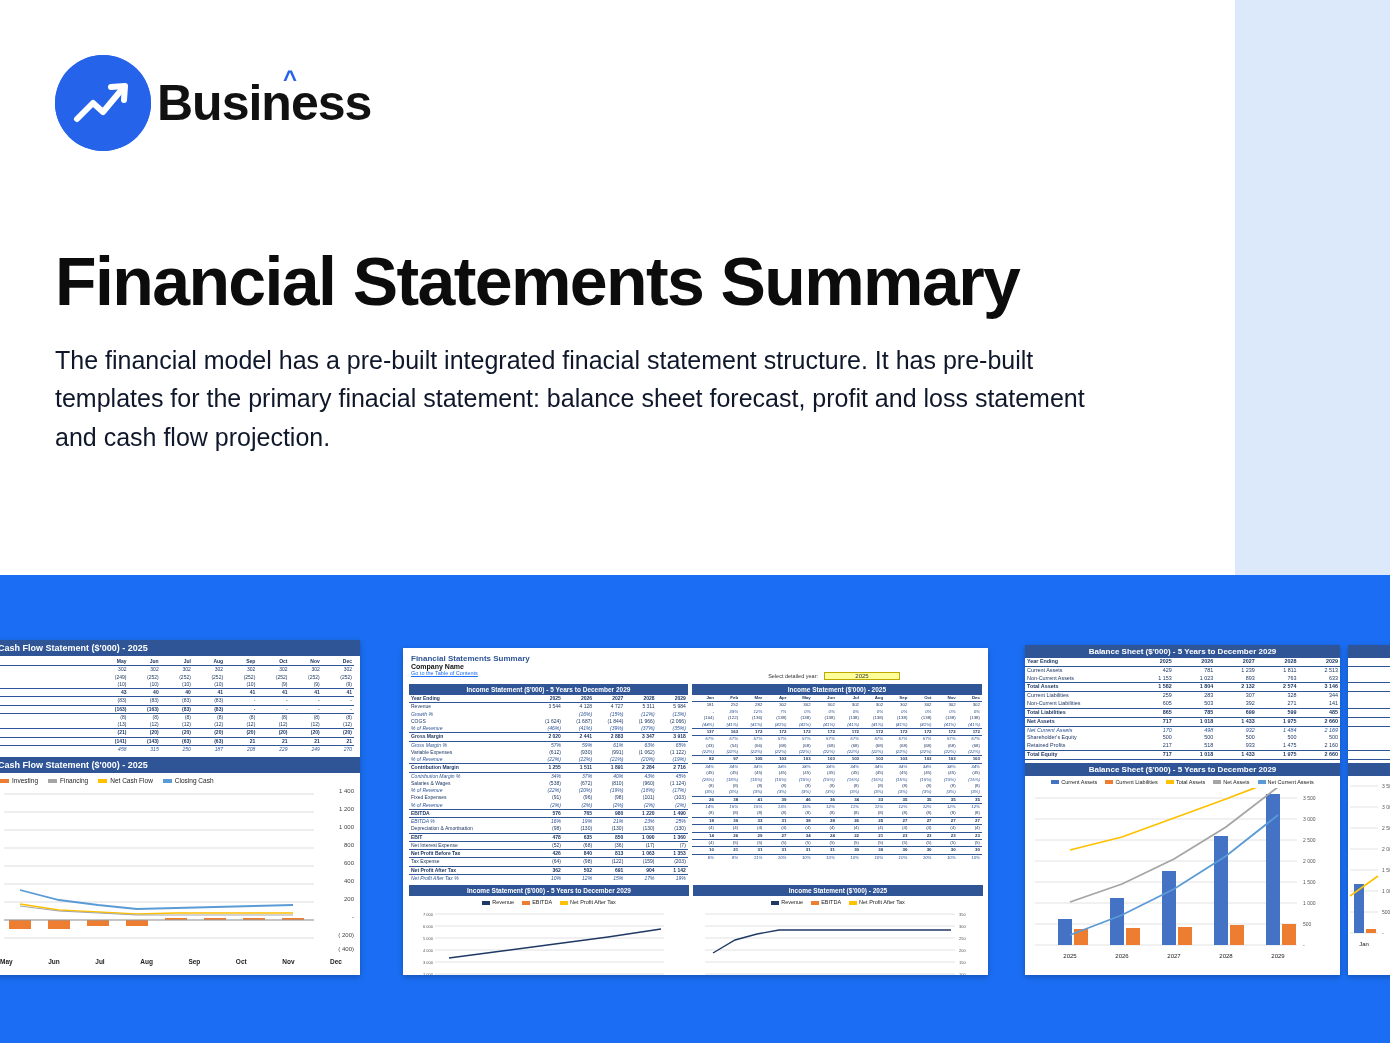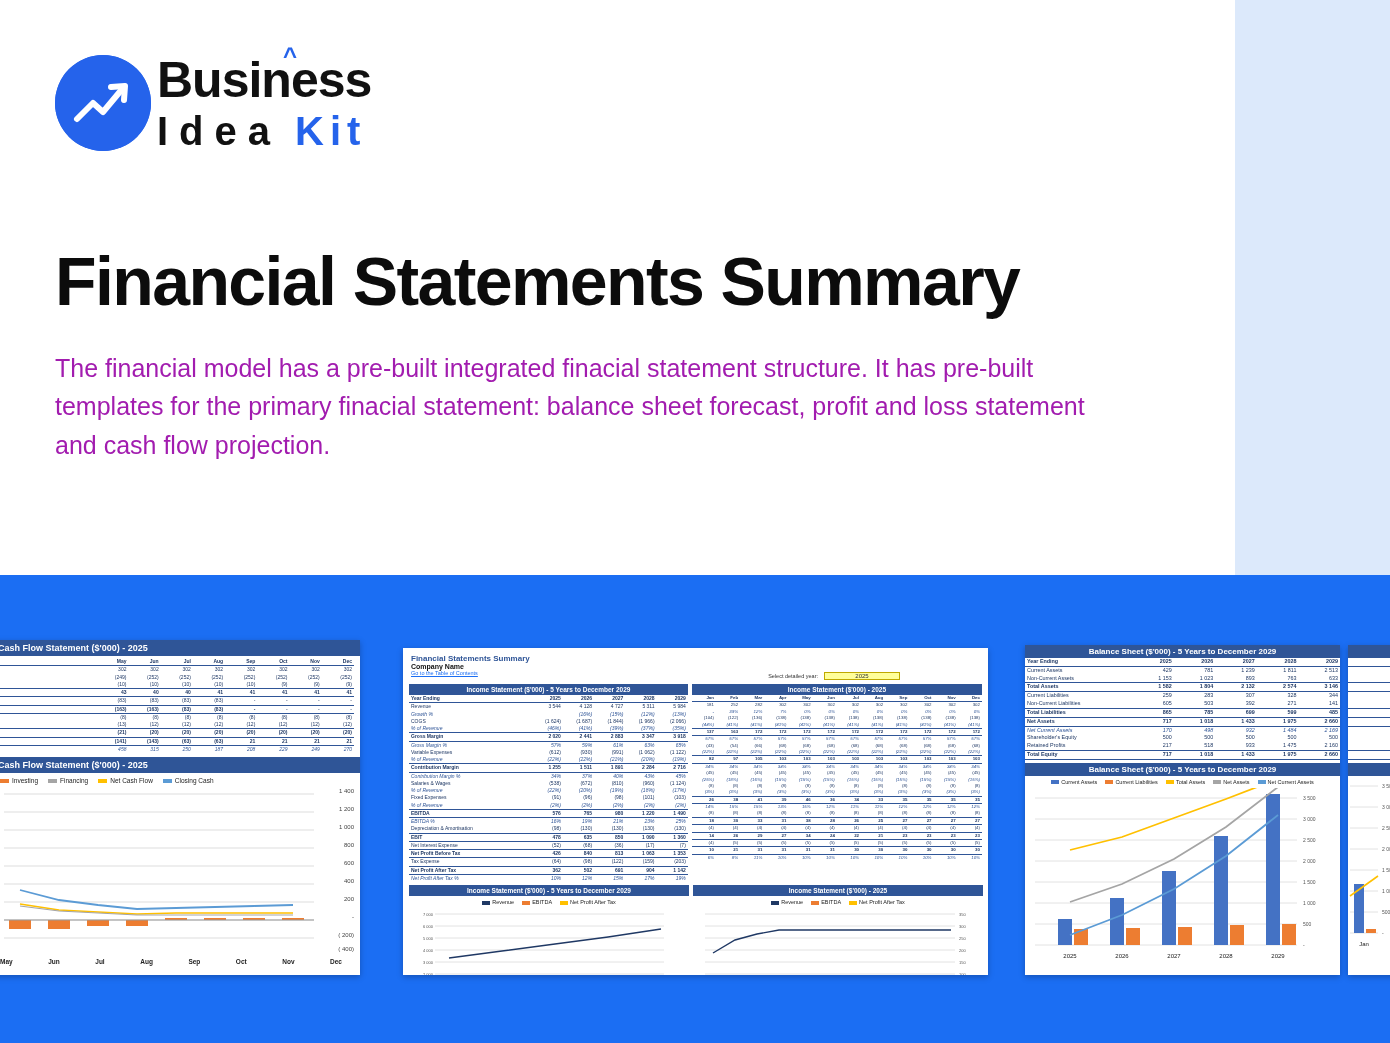--- a/index.html
+++ b/index.html
@@ -29,22 +29,22 @@
   }
   .brand-row2{display:flex;align-items:baseline;gap:14px;margin-top:6px;}
   .brand-idea{font-size:40px;font-weight:bold;letter-spacing:11px;color:#111111;}
   .brand-kit{font-size:40px;font-weight:bold;letter-spacing:6px;color:#2563eb;}
 
   .page-title{
     position:absolute;left:55px;top:196px;font-size:68px;font-weight:bold;color:#0c0c0c;
     letter-spacing:-1.6px;
   }
   .page-desc{
-    position:absolute;left:55px;top:324px;width:1040px;font-size:25px;line-height:1.53;
-    color:#a21caf;font-weight:500;
+    position:absolute;left:55px;top:316px;width:1040px;font-size:25px;line-height:1.53;
+    color:#0f172a;font-weight:500;
   }
 
   
   .blue-band{position:absolute;left:0;top:575px;width:1390px;height:468px;background:#1b6ef3;}
 
   
   .card{position:absolute;background:#ffffff;box-shadow:0 2px 6px rgba(0,0,0,.25);overflow:hidden;}
   #card-left{left:-10px;top:640px;width:370px;height:335px;}
   #card-mid{left:403px;top:648px;width:585px;height:327px;}
   #card-right{left:1025px;top:645px;width:315px;height:330px;}
@@ -99,24 +99,20 @@
       <svg width="96" height="96" viewBox="0 0 96 96" aria-hidden="true">
         <circle cx="48" cy="48" r="48" fill="#2563eb"></circle>
         <polyline points="22,64 38,48 48,57 68,33" fill="none" stroke="#ffffff" stroke-width="6" stroke-linecap="round" stroke-linejoin="round"></polyline>
         <polyline points="56,32 70,31 69,45" fill="none" stroke="#ffffff" stroke-width="6" stroke-linecap="round" stroke-linejoin="round"></polyline>
       </svg>
     </div>
     <div class="brand-text">
       <div class="brand-business">
         <span>Business</span>
         <span class="brand-hat">^</span>
-      </div>
-      <div class="brand-row2">
-        <span class="brand-idea">Idea</span>
-        <span class="brand-kit">Kit</span>
       </div>
     </div>
   </div>
 
   <h1 class="page-title">Financial Statements Summary</h1>
   <p class="page-desc">The financial model has a pre-built integrated finacial statement structure. It has pre-built templates for the primary finacial statement: balance sheet forecast, profit and loss statement and cash flow projection.</p>
 
   <div class="blue-band"></div>
 
   <div class="card" id="card-left">

